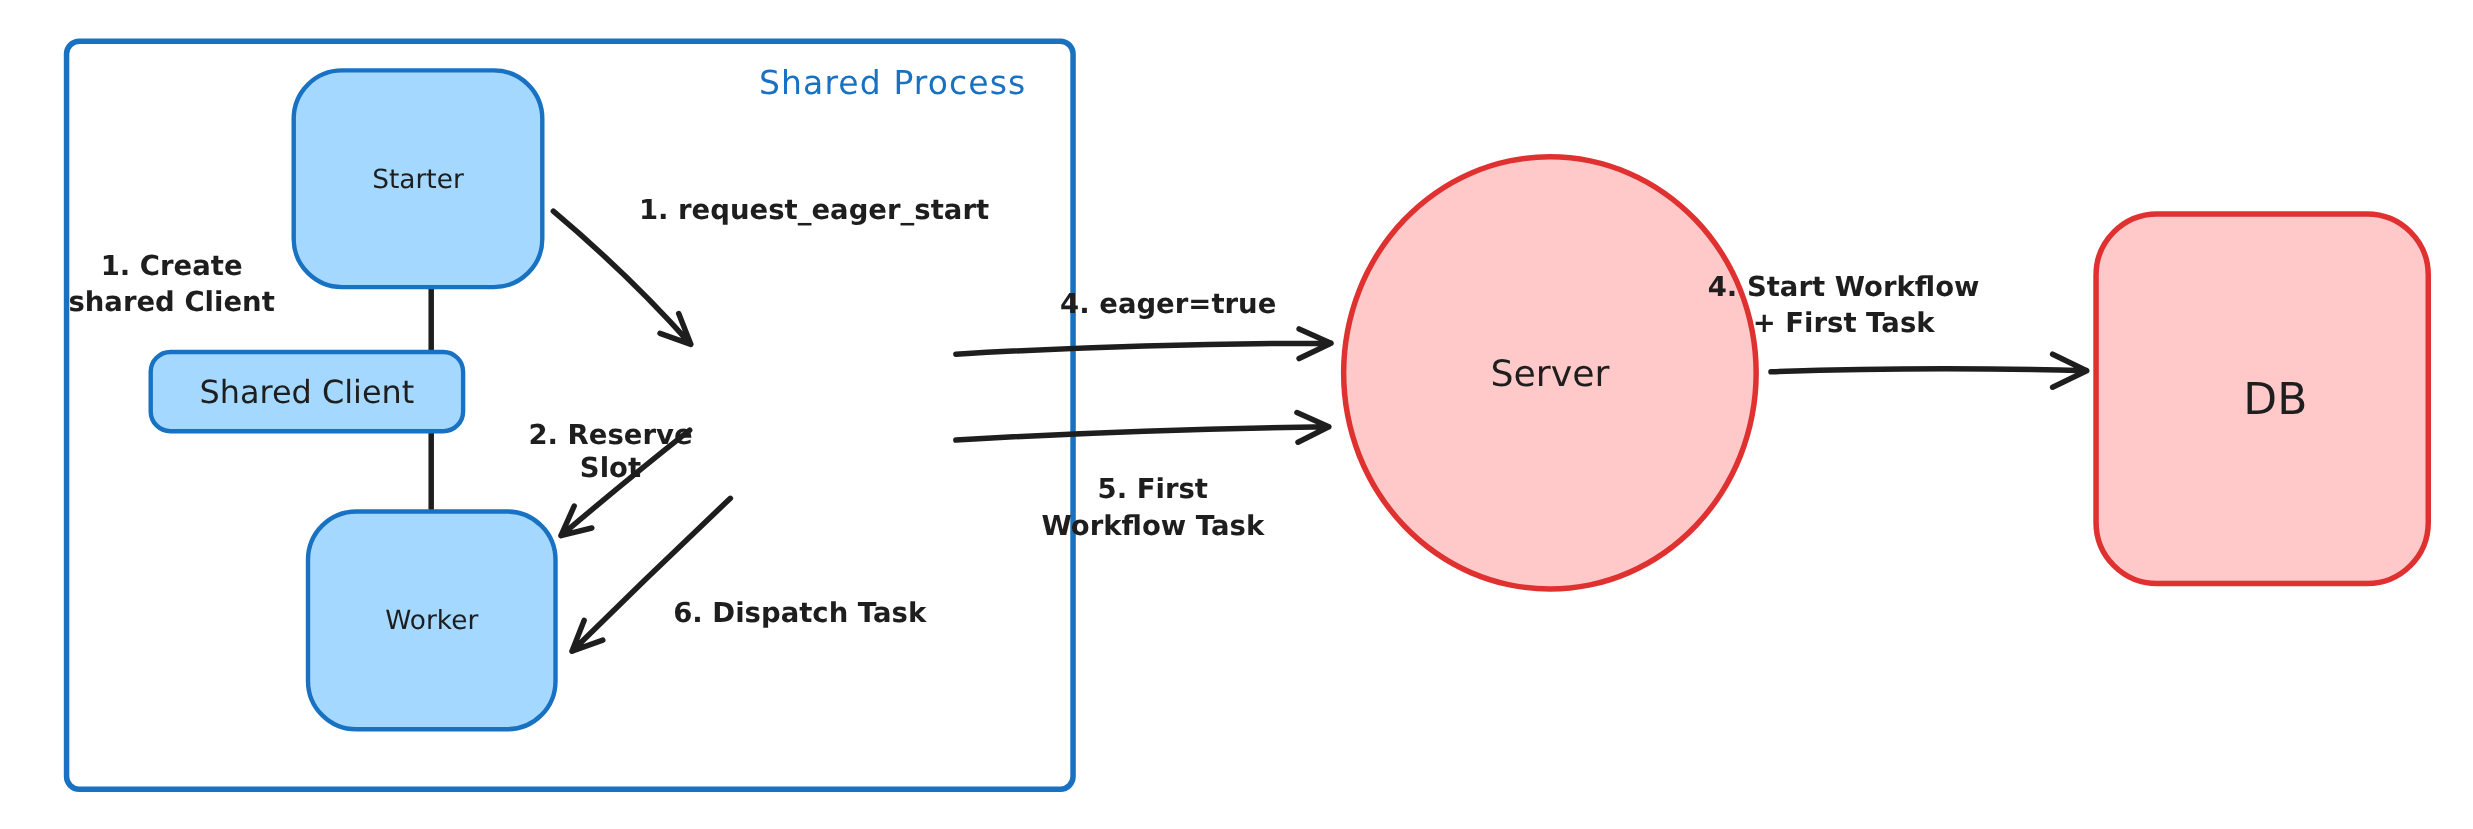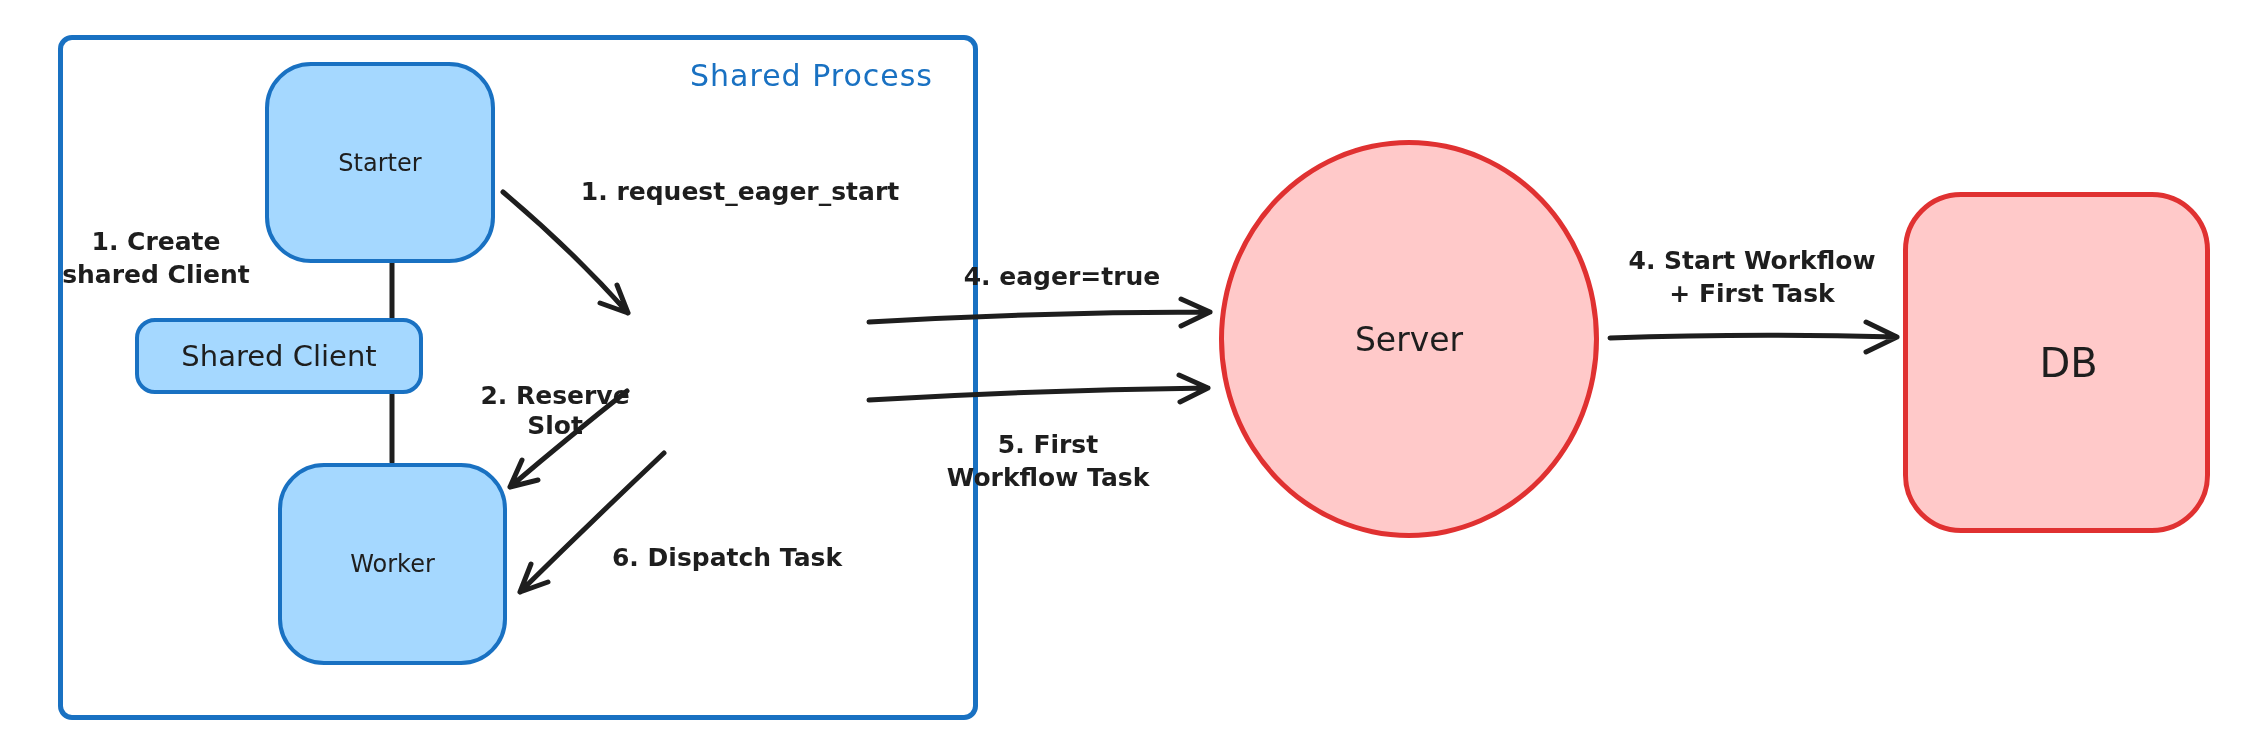--- a/index.html
+++ b/index.html
@@ -37,21 +37,21 @@
   .server{left:1219px;top:140px;width:380px;height:398px;border-radius:50%;font-size:33px;}
   .db{left:1903px;top:192px;width:307px;height:341px;border-radius:58px;font-size:40px;padding-left:24px;}
   .note{
     position:absolute;transform:translate(-50%,-50%);
     font-size:25px;line-height:1.32;text-align:center;white-space:nowrap;font-weight:bold;
   }
   .note-create{left:156px;top:258px;}
   .note-request{left:740px;top:191px;}
   .note-reserve{left:521px;top:411px;line-height:1.2;margin-left:34px;}
   .note-eager{left:1062px;top:276px;}
-  .note-start-wf{left:1752px;top:277px;text-align:center;}
+  .note-start-wf{left:1676px;top:277px;text-align:center;}
   .note-first-wft{left:1048px;top:461px;}
   .note-dispatch{left:727px;top:557px;}
   .note span{display:block;}
 </style>
 </head>
 <body>
 
 <div class="canvas">
 
   <div class="group-box">

